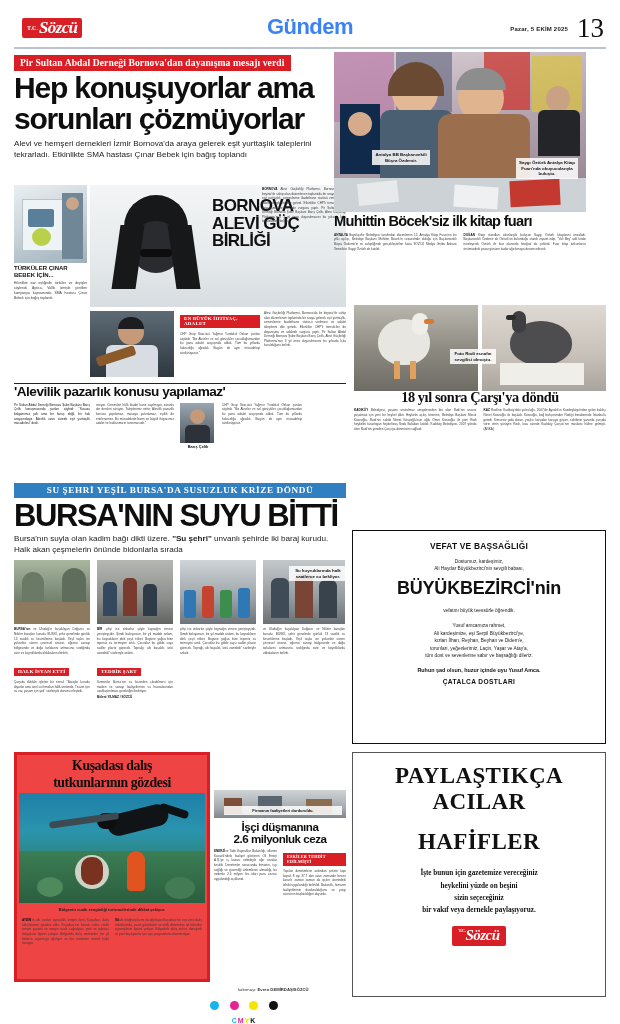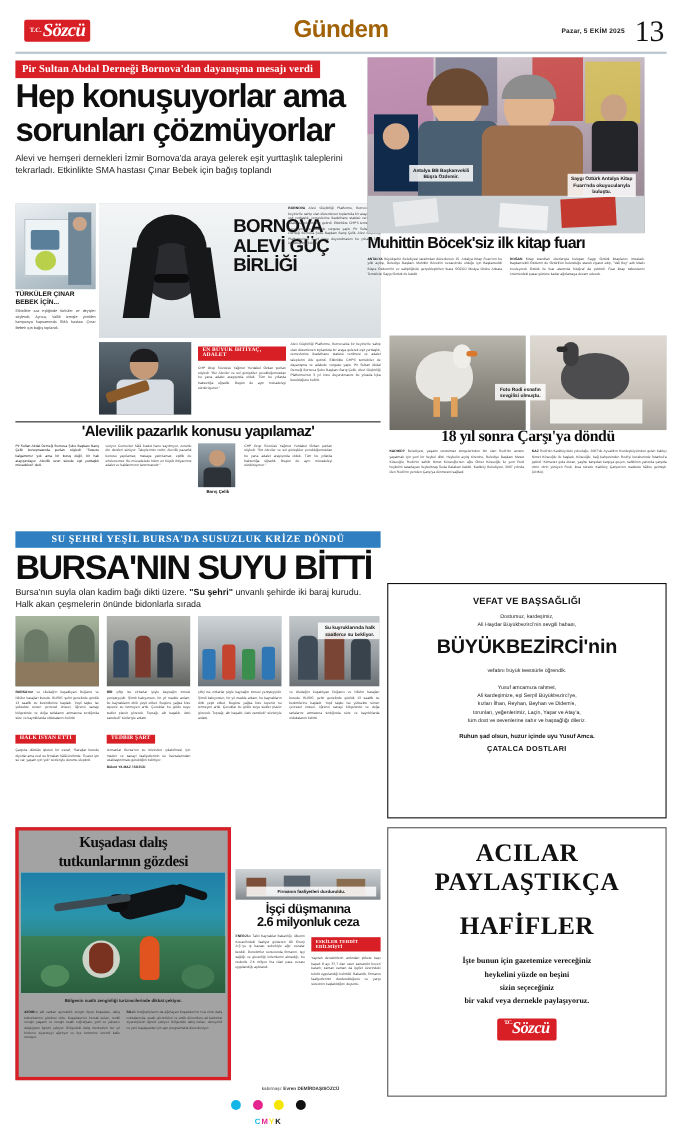--- a/index.html
+++ b/index.html
@@ -26,21 +26,21 @@
     line-height:17px;
   }
   .logo .tc{
     font-size:6px;font-style:normal;font-weight:bold;
     vertical-align:top;letter-spacing:0;
     display:inline-block;transform:translateY(1px);
     margin-right:1px;
   }
   .section-title{
     position:absolute;left:0;top:0;width:620px;text-align:center;
-    color:#a16207;font-weight:bold;font-size:22px;letter-spacing:-0.5px;
+    color:#3b82f6;font-weight:bold;font-size:22px;letter-spacing:-0.5px;
   }
   .dateline{
     position:absolute;right:52px;top:12px;
     font-size:6px;font-weight:bold;letter-spacing:0.2px;color:#222;
     text-transform:none;
   }
   .pageno{
     position:absolute;right:16px;top:1px;
     font-family:"Liberation Serif", serif;
     font-size:27px;font-weight:normal;color:#111;line-height:27px;
@@ -136,21 +136,21 @@
   .ad .adlogo{
     display:inline-block;margin-top:9px;background:#d81f26;color:#fff;
     font-family:"Liberation Serif", serif;font-weight:bold;font-style:italic;
     font-size:15px;padding:1px 6px 2px 6px;letter-spacing:-0.5px;border-radius:2px;
   }
   .ad .adlogo .tc{font-size:5px;font-style:normal;vertical-align:top;display:inline-block;transform:translateY(1px);}
 
   
   #story-dalis{
     position:absolute;left:14px;top:752px;width:196px;height:230px;
-    border:3px solid #d81f26;box-sizing:border-box;background:#a3a3a3;
+    border:3px solid #d81f26;box-sizing:border-box;background:#ef4444;
   }
   #story-dalis .hl{
     font-size:13.8px;text-align:center;letter-spacing:-0.4px;padding:4px 3px 3px 3px;
     font-family:"Liberation Serif", serif;line-height:1.02;
   }
   #story-isci{position:absolute;left:214px;top:790px;width:132px;}
   #story-isci .hl{font-size:11.6px;text-align:center;letter-spacing:-0.5px;line-height:1.04;}
 
   
   .cmyk{position:absolute;left:169px;top:996px;width:150px;text-align:center;}
@@ -229,21 +229,21 @@
 
     <div style="position:absolute;left:166px;top:126px;width:80px;">
       <div class="minihead">EN BÜYÜK İHTİYAÇ, ADALET</div>
       <div class="body-txt" style="margin-top:3px;">CHP Grup Sözcüsü Yağmur Yurdakul Özkan şunları söyledi: "Biz Aleviler ve sol görüşlüler çocukluğumuzdan bu yana adalet arayışında olduk. Tüm bu yıllarda haksızlığa uğradık. Bugün de aynı mücadeleyi sürdürüyoruz."</div>
     </div>
 
     <div class="body-txt" style="position:absolute;left:250px;top:126px;width:82px;">Alevi Güçbirliği Platformu, Bornova'da bir beyiniz'ile sahip olan düzenlenen toplantıda bir araya gelerek eşit yurttaşlık, cemevlerine ibadethane statüsü verilmesi ve adalet taleplerini dile getirdi. Etkinlikte CHP'li temsilciler de dayanışma ve adalede vurgusu yaptı. Pir Sultan Abdal Derneği Bornova Şube Başkanı Barış Çelik, Alevi Güçbirliği Platformu'nun 3 yıl önce duyurulmasını bu yılcada İçka kurulduğunu belirtti.</div>
 
     <div style="position:absolute;left:0;top:198px;width:332px;">
       <div style="border-top:1px solid #222;padding-top:2px;"></div>
-      <div class="hl" style="font-size:13.6px;letter-spacing:-0.5px;text-align:center;">'Alevilik pazarlık konusu yapılamaz'</div>
+      <div class="hl" style="font-size:13.6px;letter-spacing:-0.5px;">'Alevilik pazarlık konusu yapılamaz'</div>
       <div style="display:flex;gap:6px;margin-top:4px;">
         <div class="body-txt" style="width:76px;">
           <b style="font-weight:normal;">Pir Sultan Abdal Derneği Bornova Şube Başkanı Barış Çelik konuşmasında şunları söyledi: "Susuzu balgamımız yok ama bir kuruş değil, bir hak arayışındayız. Alevilik uzun sürede eşit yurttaşlık mücadelesi" dedi.</b>
         </div>
         <div class="body-txt" style="width:78px;">veriyor. Cemevleri hâlâ ibadet hane sayılmıyor, zorunlu din dersleri sürüyor. Taleplerimiz nettir; Alevilik pazarlık konusu yapılamaz, masaya yatırılamaz, eşitlik de ertelenemez. Bu mücadelede bizim en büyük ihtiyacımız adalet ve haklarımızın tanınmasıdır."</div>
         <div style="width:36px;position:relative;">
           <div class="photo" style="position:relative;left:0;top:0;width:34px;height:40px;">
             <div class="grad" style="background:linear-gradient(180deg,#9aa7b0,#4d5760);"></div>
             <div style="position:absolute;left:10px;top:6px;width:15px;height:15px;border-radius:50%;background:#c49a78;"></div>
             <div style="position:absolute;left:5px;top:22px;width:25px;height:18px;background:#2c3237;border-radius:5px 5px 0 0;"></div>
@@ -418,22 +418,22 @@
       <div>Ali kardeşimize, eşi Serpil Büyükbezirci'ye,</div>
       <div>kızları İlhan, Reyhan, Beyhan ve Didem'e,</div>
       <div>torunları, yeğenlerimiz, Laçin, Yaşar ve Atay'a,</div>
       <div>tüm dost ve sevenlerine sabır ve başsağlığı dileriz.</div>
     </div>
     <div class="ob-w">Ruhun şad olsun, huzur içinde uyu Yusuf Amca.</div>
     <div class="ob-f">ÇATALCA DOSTLARI</div>
   </div>
 
   <div class="ad">
+    <div class="a1">PAYLAŞTIKÇA</div>
     <div class="a1">ACILAR</div>
-    <div class="a1">PAYLAŞTIKÇA</div>
     <div class="a2">HAFİFLER</div>
     <div class="a3">
       <div>İşte bunun için gazetemize  vereceğiniz</div>
       <div>heykelini yüzde on beşini</div>
       <div>sizin seçeceğiniz</div>
       <div>bir vakıf veya dernekle paylaşıyoruz.</div>
     </div>
     <div class="adlogo">
       <span class="tc">T.C.</span><span>Sözcü</span>
     </div>

